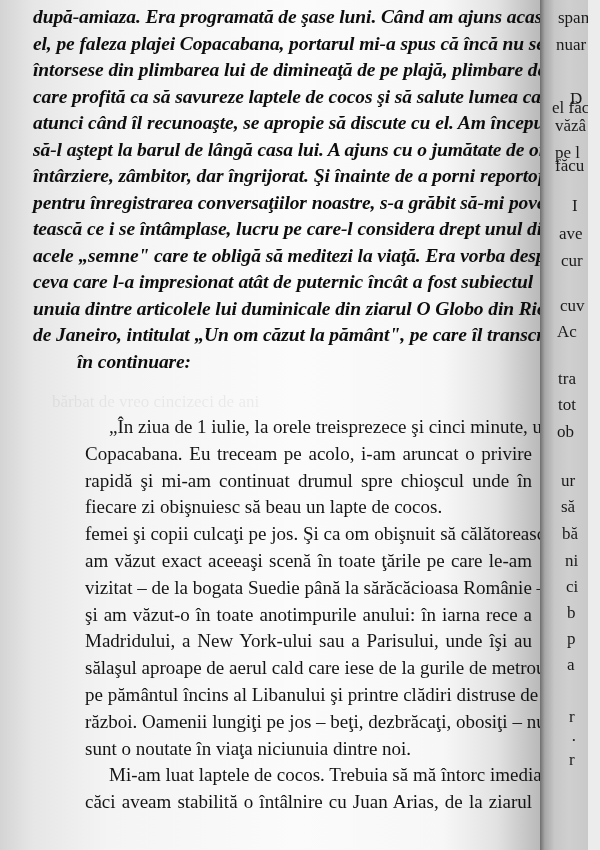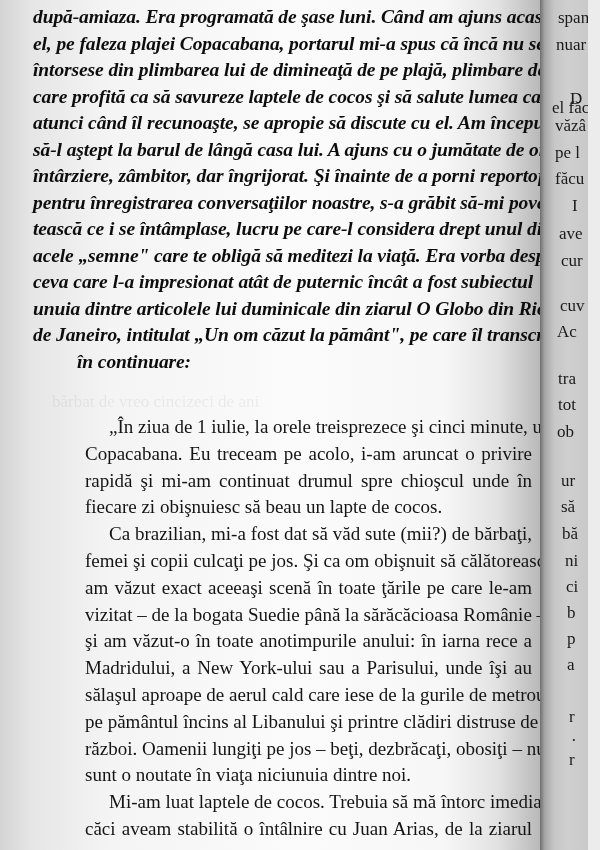--- a/index.html
+++ b/index.html
@@ -118,21 +118,20 @@
   <div class="ghost">bărbat de vreo cincizeci de ani</div>
 
   <div class="quote">
     <div>
       <span class="line indent">„În ziua de 1 iulie, la orele treisprezece şi cinci minute, un</span>
       <span class="line">Copacabana. Eu treceam pe acolo, i-am aruncat o privire</span>
       <span class="line">rapidă şi mi-am continuat drumul spre chioşcul unde în</span>
       <span class="line last">fiecare zi obişnuiesc să beau un lapte de cocos.</span>
     </div>
     <div>
-      <span class="line indent">Ca brazilian, mi-a fost dat să văd sute (mii?) de bărbaţi,</span>
       <span class="line">femei şi copii culcaţi pe jos. Şi ca om obişnuit să călătorească,</span>
       <span class="line">am văzut exact aceeaşi scenă în toate ţările pe care le-am</span>
       <span class="line">vizitat – de la bogata Suedie până la sărăcăcioasa Românie –,</span>
       <span class="line">şi am văzut-o în toate anotimpurile anului: în iarna rece a</span>
       <span class="line">Madridului, a New York-ului sau a Parisului, unde îşi au</span>
       <span class="line">sălaşul aproape de aerul cald care iese de la gurile de metrou;</span>
       <span class="line">pe pământul încins al Libanului şi printre clădiri distruse de</span>
       <span class="line">război. Oamenii lungiţi pe jos – beţi, dezbrăcaţi, obosiţi – nu</span>
       <span class="line last">sunt o noutate în viaţa niciunuia dintre noi.</span>
     </div>
@@ -143,21 +142,21 @@
   </div>
 </div>
 
 <div class="facing" id="facing">
     <span class="frag" style="top: 8px; left: 18px;">spani</span>
     <span class="frag" style="top: 35px; left: 16px;">nuar</span>
     <span class="frag" style="top: 62px; left: 12px; margin-top: 36px;">el făc</span>
     <span class="frag" style="top: 89px; left: 30px;">D</span>
     <span class="frag" style="top: 116px; left: 15px;">văzâ</span>
     <span class="frag" style="top: 143px; left: 15px; font-family: Liberation Serif, serif;">pe l</span>
-    <span class="frag" style="top: 169px; left: 15px;">făcu</span>
+    <span class="frag" style="top: 156px; left: 15px;">făcu</span>
     <span class="frag" style="top: 196px; left: 32px;">I</span>
     <span class="frag" style="top: 224px; left: 19px;">ave</span>
     <span class="frag" style="top: 251px; left: 21px;">cur</span>
     <span class="frag" style="top: 296px; left: 20px;">cuv</span>
     <span class="frag" style="top: 322px; left: 17px;">Ac</span>
     <span class="frag" style="top: 369px; left: 18px;">tra</span>
     <span class="frag" style="top: 395px; left: 18px;">tot</span>
     <span class="frag" style="top: 422px; left: 17px;">ob</span>
     <span class="frag" style="top: 471px; left: 21px;">ur</span>
     <span class="frag" style="top: 497px; left: 21px;">să</span>

